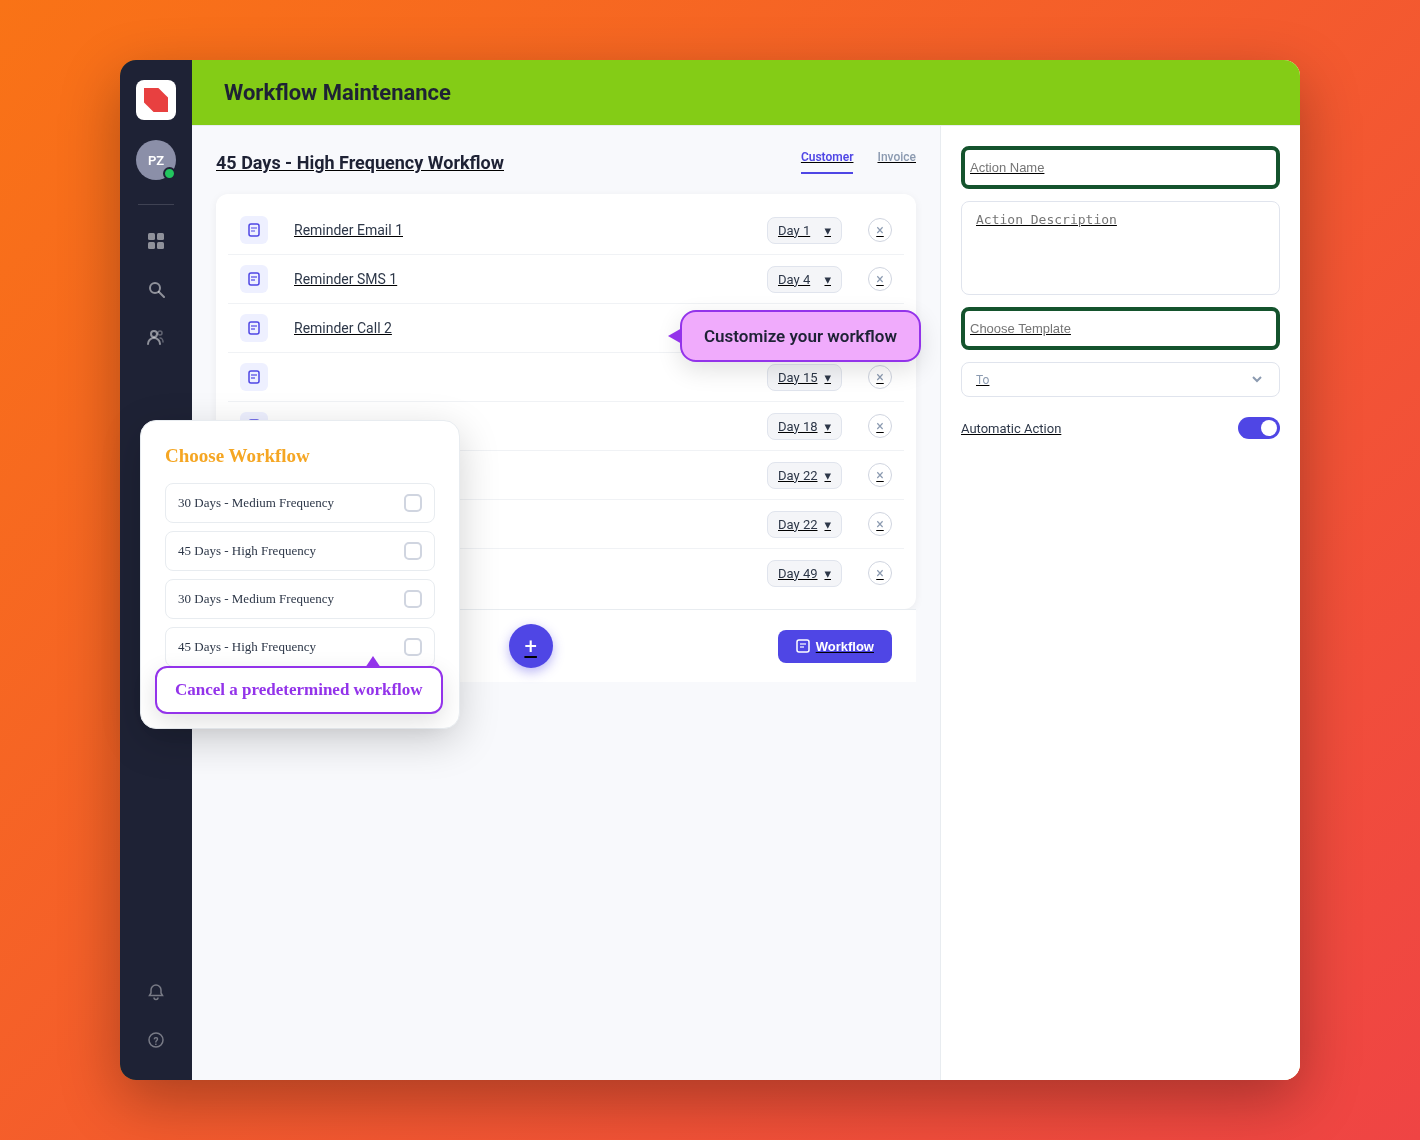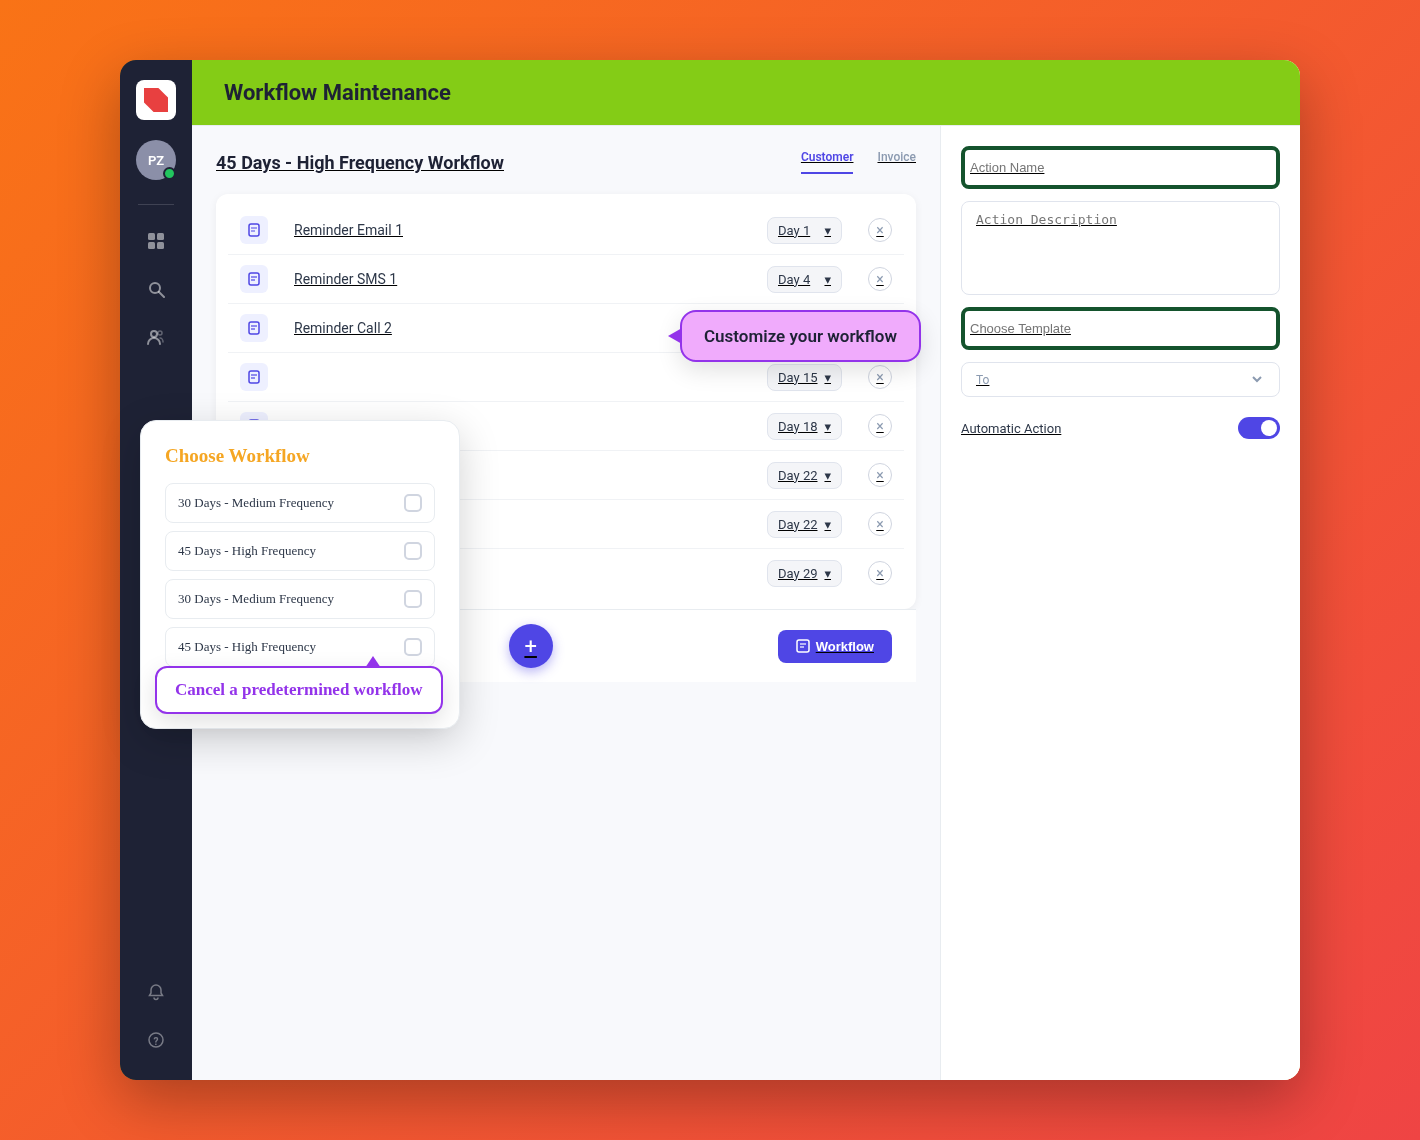--- a/index.html
+++ b/index.html
@@ -657,21 +657,21 @@
           <div class="step-row">
             <div class="step-icon">
               <svg width="14" height="14" viewBox="0 0 14 14" fill="none">
                   <rect x="2" y="1" width="10" height="12" rx="2" stroke="#4f46e5" stroke-width="1.5"></rect>
                   <line x1="4" y1="5" x2="10" y2="5" stroke="#4f46e5" stroke-width="1.2"></line>
                   <line x1="4" y1="8" x2="8" y2="8" stroke="#4f46e5" stroke-width="1.2"></line>
                 </svg>
             </div>
             <span class="step-name"></span>
             <div class="day-select">
-              <span>Day 29</span>
+              <span>Day 49</span>
               <span>▾</span>
             </div>
             <div class="remove-btn">×</div>
           </div>
         </div>
 
         <div class="bottom-bar">
           <button class="btn-cancel">Cancel</button>
           <div class="btn-add">
             <span>+</span>

